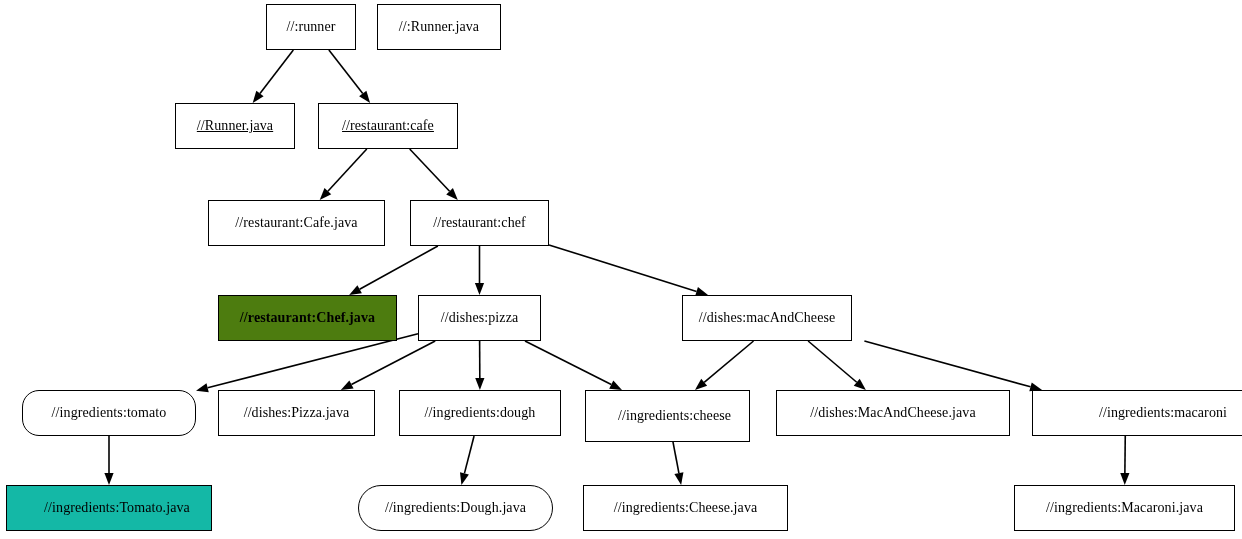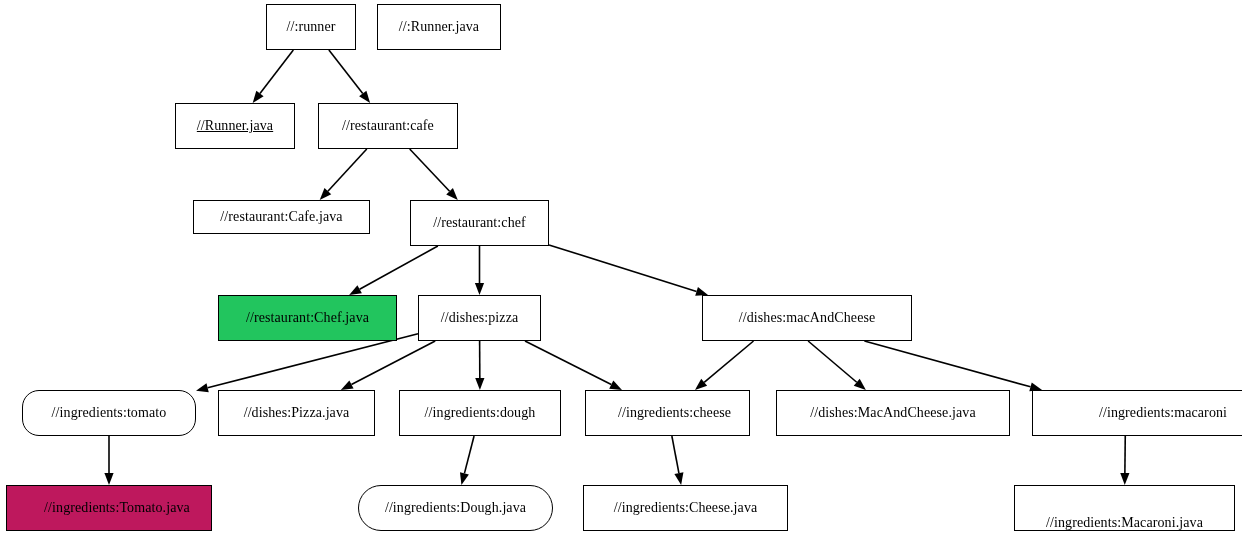--- a/index.html
+++ b/index.html
@@ -122,62 +122,62 @@
   <div id="node-layer">
       <div class="node" style="left: 266px; top: 4px; width: 90px; height: 46px; border-color: rgb(0, 0, 0); background: rgb(255, 255, 255);">
         <span class="node-label">//:runner</span>
       </div>
       <div class="node" style="left: 377px; top: 4px; width: 124px; height: 46px; border-color: rgb(0, 0, 0); background: rgb(255, 255, 255);">
         <span class="node-label">//:Runner.java</span>
       </div>
       <div class="node" style="left: 175px; top: 103px; width: 120px; height: 46px; border-color: rgb(0, 0, 0); background: rgb(255, 255, 255); text-decoration: underline;">
         <span class="node-label">//Runner.java</span>
       </div>
-      <div class="node" style="left: 318px; top: 103px; width: 140px; height: 46px; border-color: rgb(0, 0, 0); background: rgb(255, 255, 255);">
+      <div class="node" style="left: 318px; top: 103px; width: 140px; height: 46px; border-color: rgb(0, 0, 0); background: rgb(255, 255, 255); text-decoration: underline;">
         <span class="node-label">//restaurant:cafe</span>
       </div>
-      <div class="node" style="left: 193px; top: 200px; width: 177px; height: 34px; border-color: rgb(0, 0, 0); background: rgb(255, 255, 255);">
+      <div class="node" style="left: 208px; top: 200px; width: 177px; height: 46px; border-color: rgb(0, 0, 0); background: rgb(255, 255, 255);">
         <span class="node-label">//restaurant:Cafe.java</span>
       </div>
       <div class="node" style="left: 410px; top: 200px; width: 139px; height: 46px; border-color: rgb(0, 0, 0); background: rgb(255, 255, 255);">
         <span class="node-label">//restaurant:chef</span>
       </div>
-      <div class="node" style="left: 218px; top: 295px; width: 179px; height: 46px; border-color: rgb(0, 0, 0); background: #22c55e;">
+      <div class="node" style="left: 218px; top: 295px; width: 179px; height: 46px; border-color: rgb(0, 0, 0); background: #4d7c0f; font-weight: bold;">
         <span class="node-label">//restaurant:Chef.java</span>
       </div>
       <div class="node" style="left: 418px; top: 295px; width: 123px; height: 46px; border-color: rgb(0, 0, 0); background: rgb(255, 255, 255);">
         <span class="node-label">//dishes:pizza</span>
       </div>
-      <div class="node" style="left: 682px; top: 295px; width: 210px; height: 46px; border-color: rgb(0, 0, 0); background: rgb(255, 255, 255); margin-left: 20px;">
+      <div class="node" style="left: 682px; top: 295px; width: 170px; height: 46px; border-color: rgb(0, 0, 0); background: rgb(255, 255, 255);">
         <span class="node-label">//dishes:macAndCheese</span>
       </div>
       <div class="node" style="left: 22px; top: 390px; width: 174px; height: 46px; border-color: rgb(0, 0, 0); background: rgb(255, 255, 255); border-radius: 17px;">
         <span class="node-label">//ingredients:tomato</span>
       </div>
       <div class="node" style="left: 218px; top: 390px; width: 157px; height: 46px; border-color: rgb(0, 0, 0); background: rgb(255, 255, 255);">
         <span class="node-label">//dishes:Pizza.java</span>
       </div>
       <div class="node" style="left: 399px; top: 390px; width: 162px; height: 46px; border-color: rgb(0, 0, 0); background: rgb(255, 255, 255);">
         <span class="node-label">//ingredients:dough</span>
       </div>
-      <div class="node" style="left: 585px; top: 390px; width: 165px; height: 46px; border-color: rgb(0, 0, 0); background: rgb(255, 255, 255); padding-left: 14px;">
+      <div class="node" style="left: 585px; top: 390px; width: 165px; height: 52px; border-color: rgb(0, 0, 0); background: rgb(255, 255, 255); padding-left: 14px;">
         <span class="node-label">//ingredients:cheese</span>
       </div>
       <div class="node" style="left: 776px; top: 390px; width: 234px; height: 46px; border-color: rgb(0, 0, 0); background: rgb(255, 255, 255);">
         <span class="node-label">//dishes:MacAndCheese.java</span>
       </div>
       <div class="node" style="left: 1032px; top: 390px; width: 226px; height: 46px; border-color: rgb(0, 0, 0); background: rgb(255, 255, 255); padding-left: 36px;">
         <span class="node-label">//ingredients:macaroni</span>
       </div>
-      <div class="node" style="left: 6px; top: 485px; width: 206px; height: 46px; border-color: rgb(0, 0, 0); background: #be185d; padding-left: 16px;">
+      <div class="node" style="left: 6px; top: 485px; width: 206px; height: 46px; border-color: rgb(0, 0, 0); background: #14b8a6; padding-left: 16px;">
         <span class="node-label">//ingredients:Tomato.java</span>
       </div>
       <div class="node" style="left: 358px; top: 485px; width: 195px; height: 46px; border-color: rgb(0, 0, 0); background: rgb(255, 255, 255); border-radius: 23px;">
         <span class="node-label">//ingredients:Dough.java</span>
       </div>
       <div class="node" style="left: 583px; top: 485px; width: 205px; height: 46px; border-color: rgb(0, 0, 0); background: rgb(255, 255, 255);">
         <span class="node-label">//ingredients:Cheese.java</span>
       </div>
-      <div class="node" style="left: 1014px; top: 485px; width: 221px; height: 46px; border-color: rgb(0, 0, 0); background: rgb(255, 255, 255); align-items: flex-end;">
+      <div class="node" style="left: 1014px; top: 485px; width: 221px; height: 46px; border-color: rgb(0, 0, 0); background: rgb(255, 255, 255);">
         <span class="node-label">//ingredients:Macaroni.java</span>
       </div>
     </div>
 </div>
 
 </body></html>

